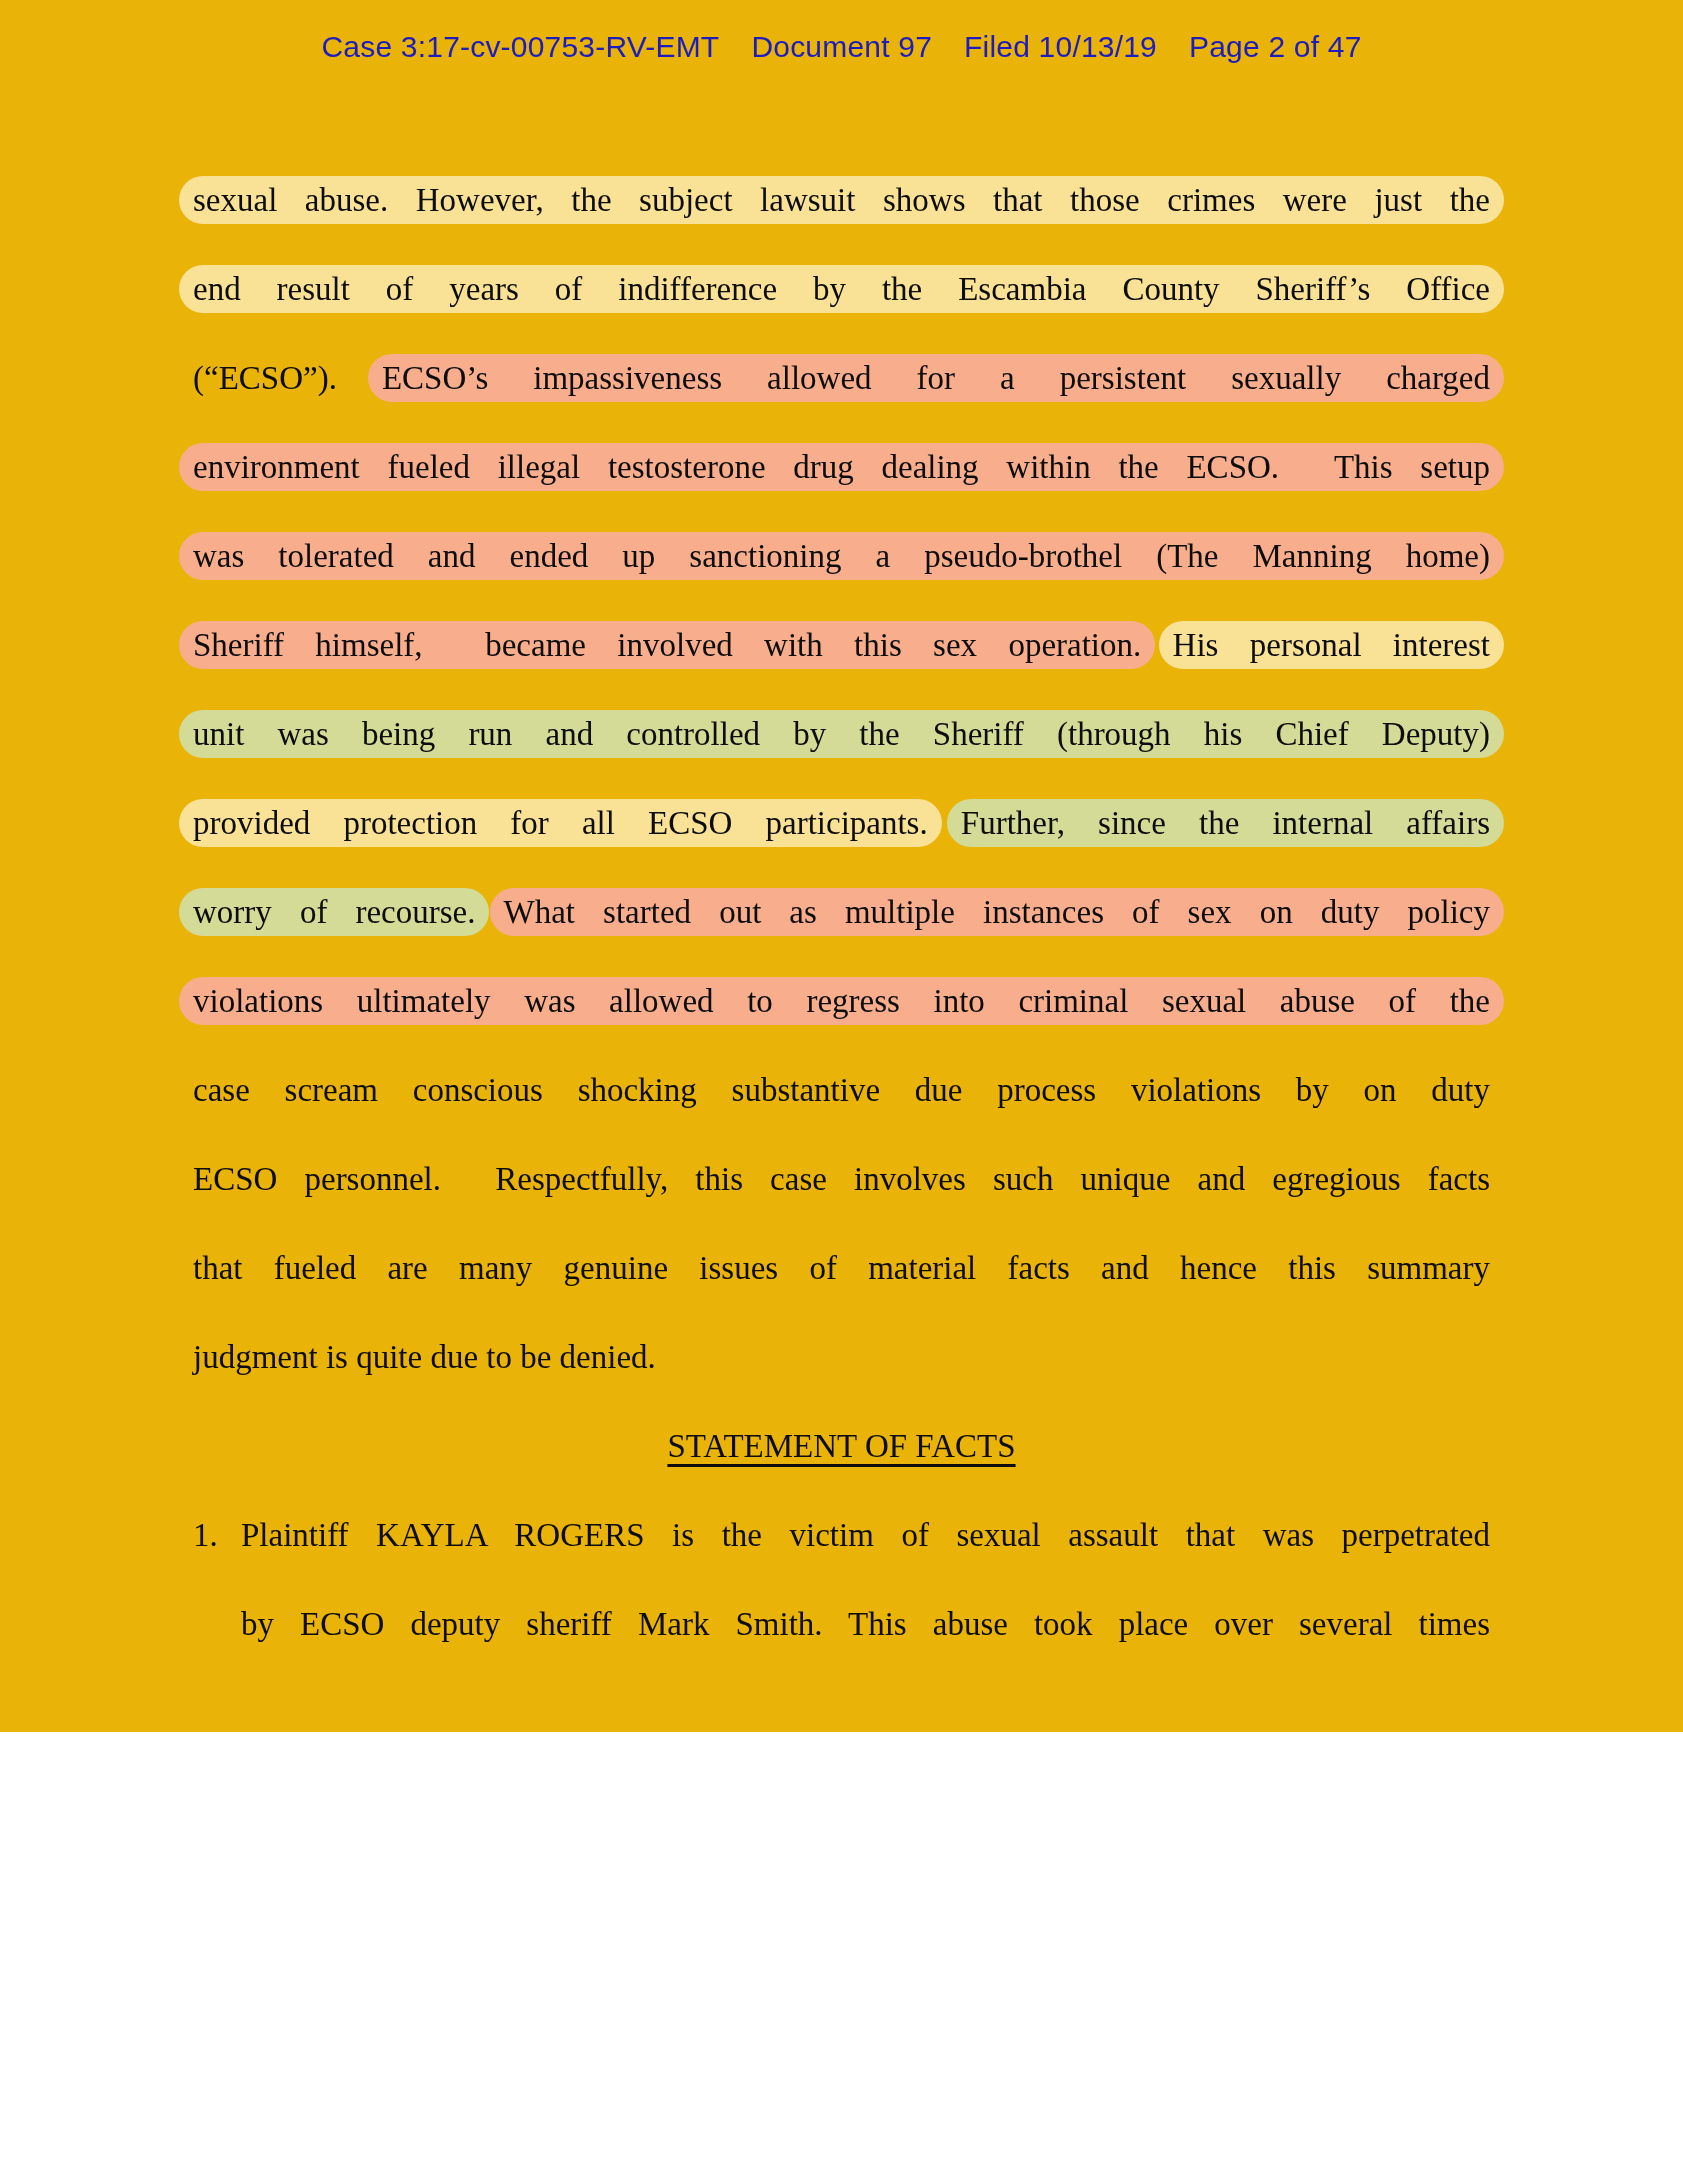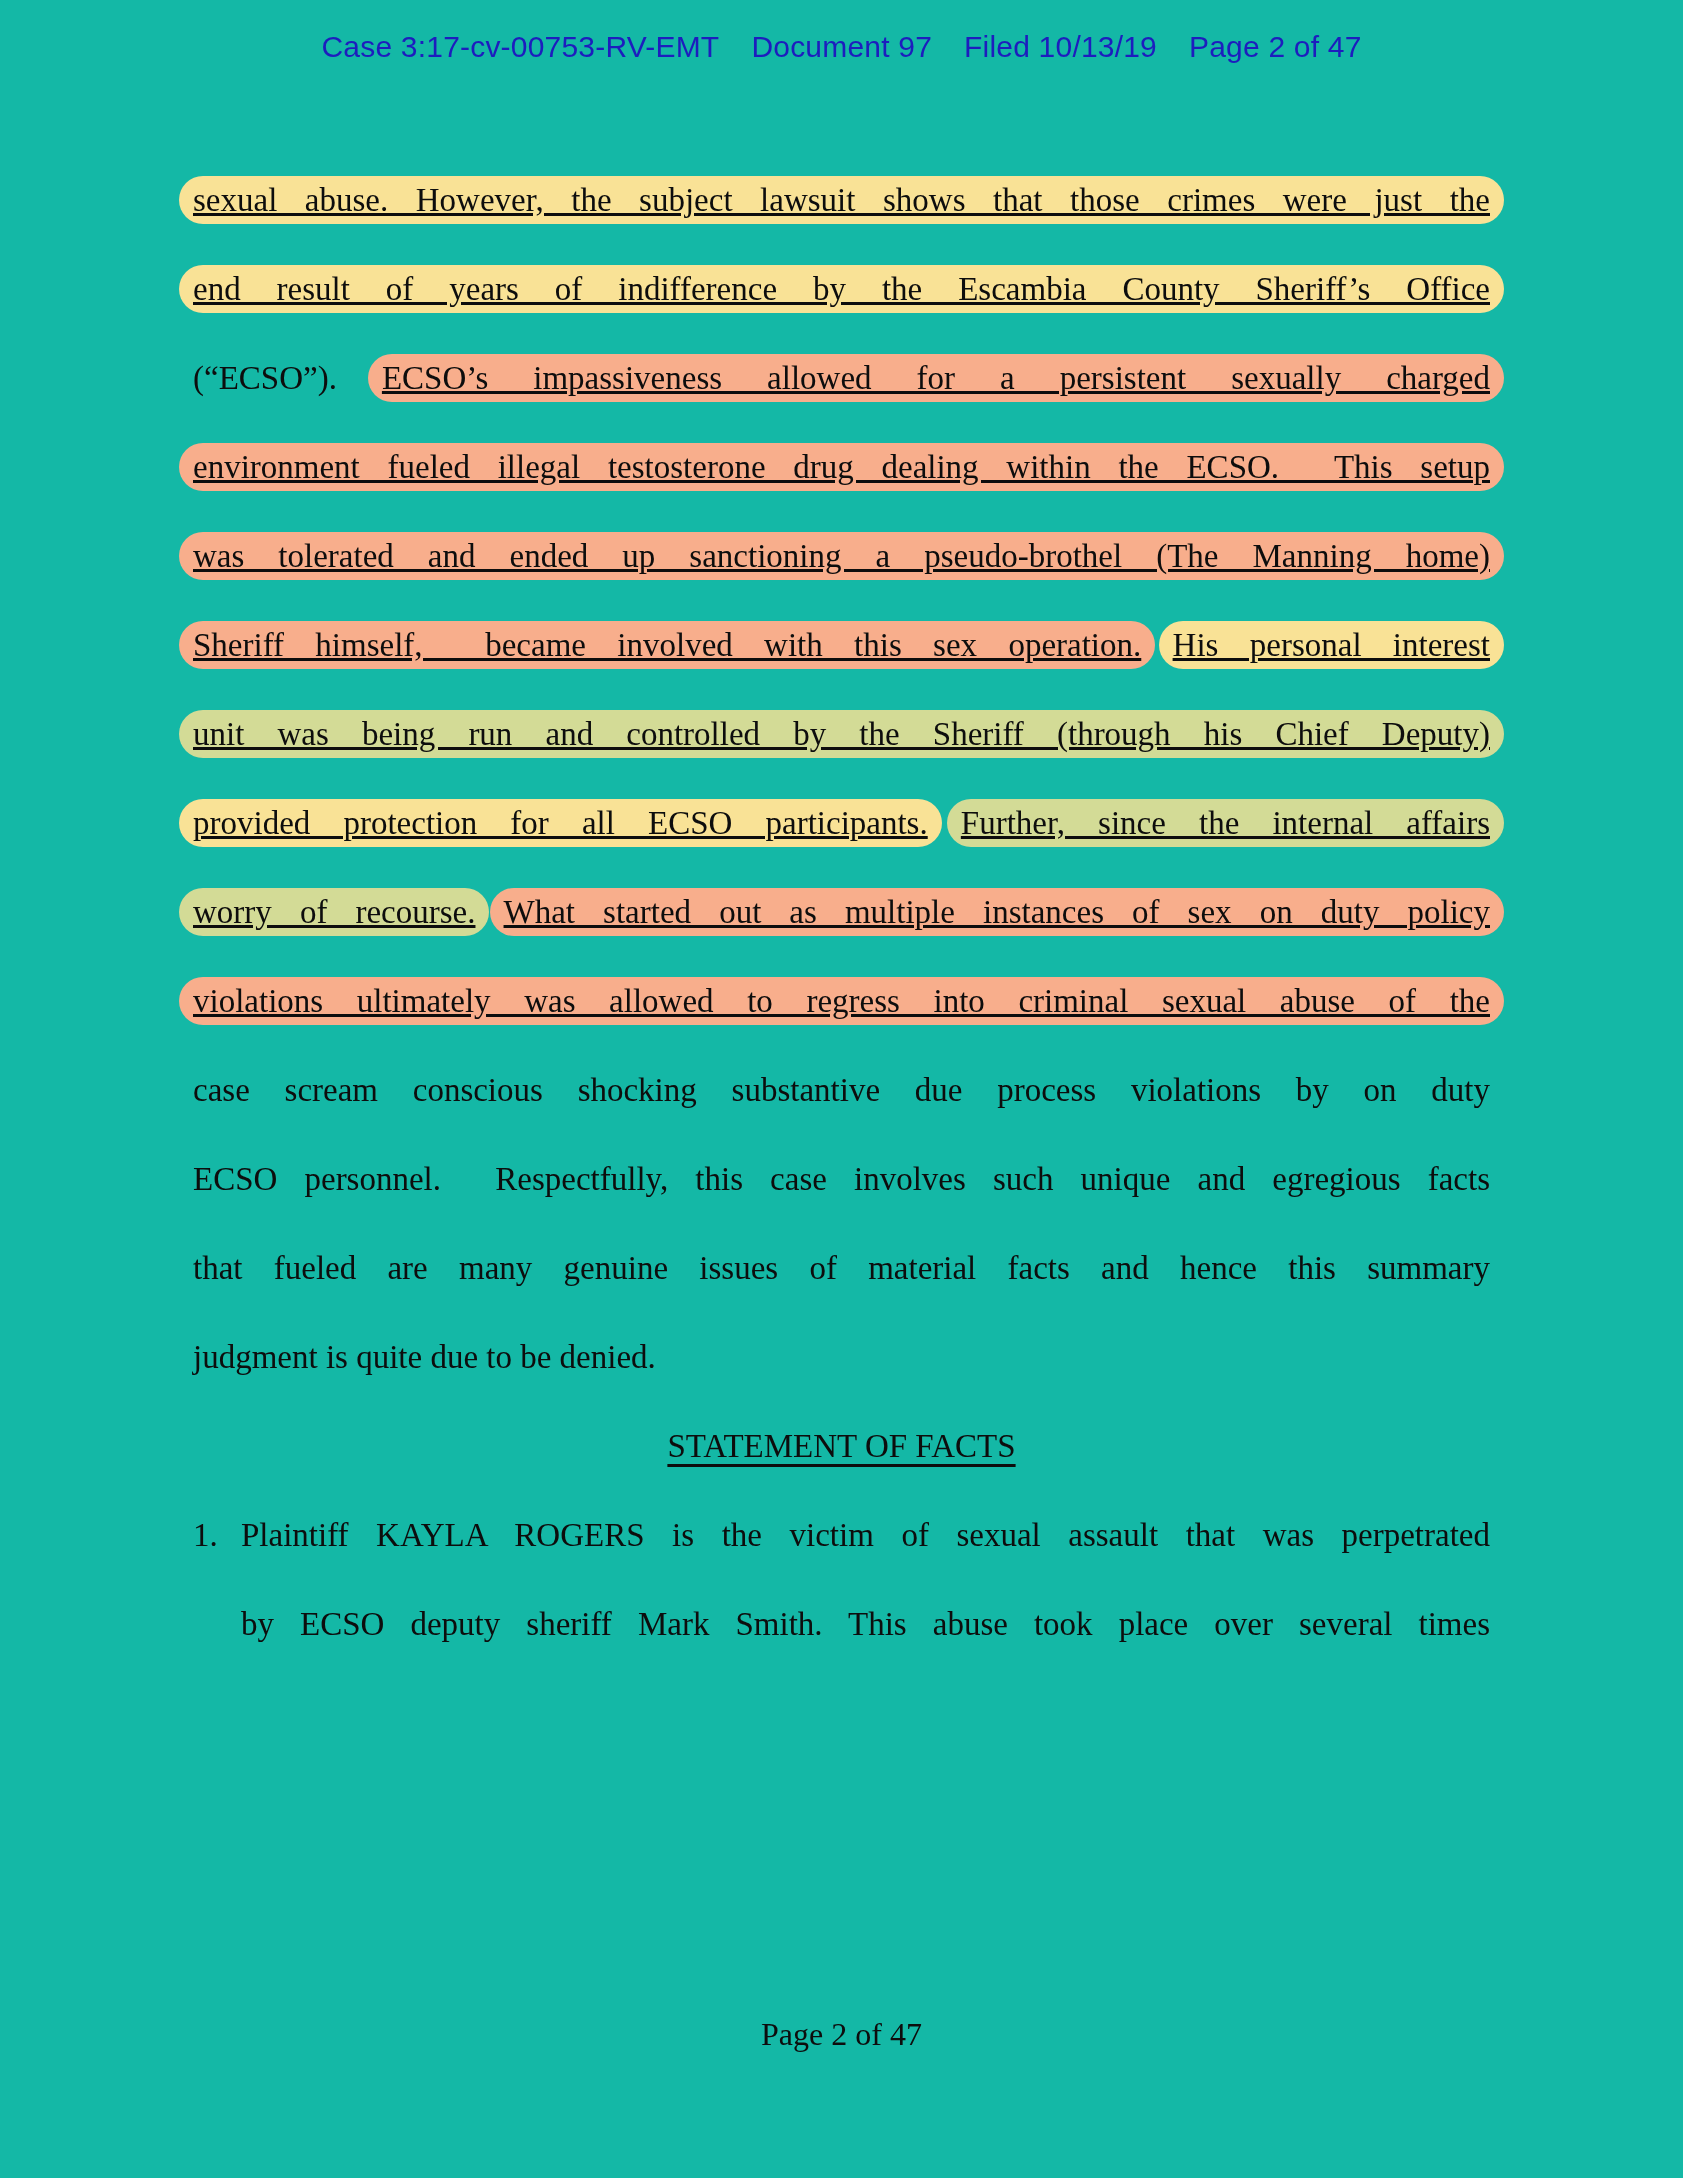--- a/index.html
+++ b/index.html
@@ -3,22 +3,22 @@
 <meta charset="utf-8">
 <style>
   html, body {
     margin: 0;
     padding: 0;
     background: #ffffff;
   }
   .page {
     position: relative;
     width: 1683px;
-    height: 2178px;
-    background: #14b8a6;
+    height: 1732px;
+    background: #eab308;
     font-family: "Liberation Serif", serif;
     color: #0d0d0d;
     overflow: hidden;
   }
   .header-stamp {
     position: absolute;
     top: 30px;
     left: 0;
     width: 100%;
     text-align: center;
@@ -62,21 +62,20 @@
   .list-number {
     position: absolute;
     left: 0;
   }
   .hl {
     line-height: 1.45;
     border-radius: 24px;
     padding: 6px 14px;
     margin: 8px -14px;
     box-decoration-break: clone;
-    text-decoration: underline;
     -webkit-box-decoration-break: clone;
   }
   .page-footer {
     position: absolute;
     top: 2016px;
     left: 0;
     width: 100%;
     text-align: center;
     font-size: 32px;
   }

